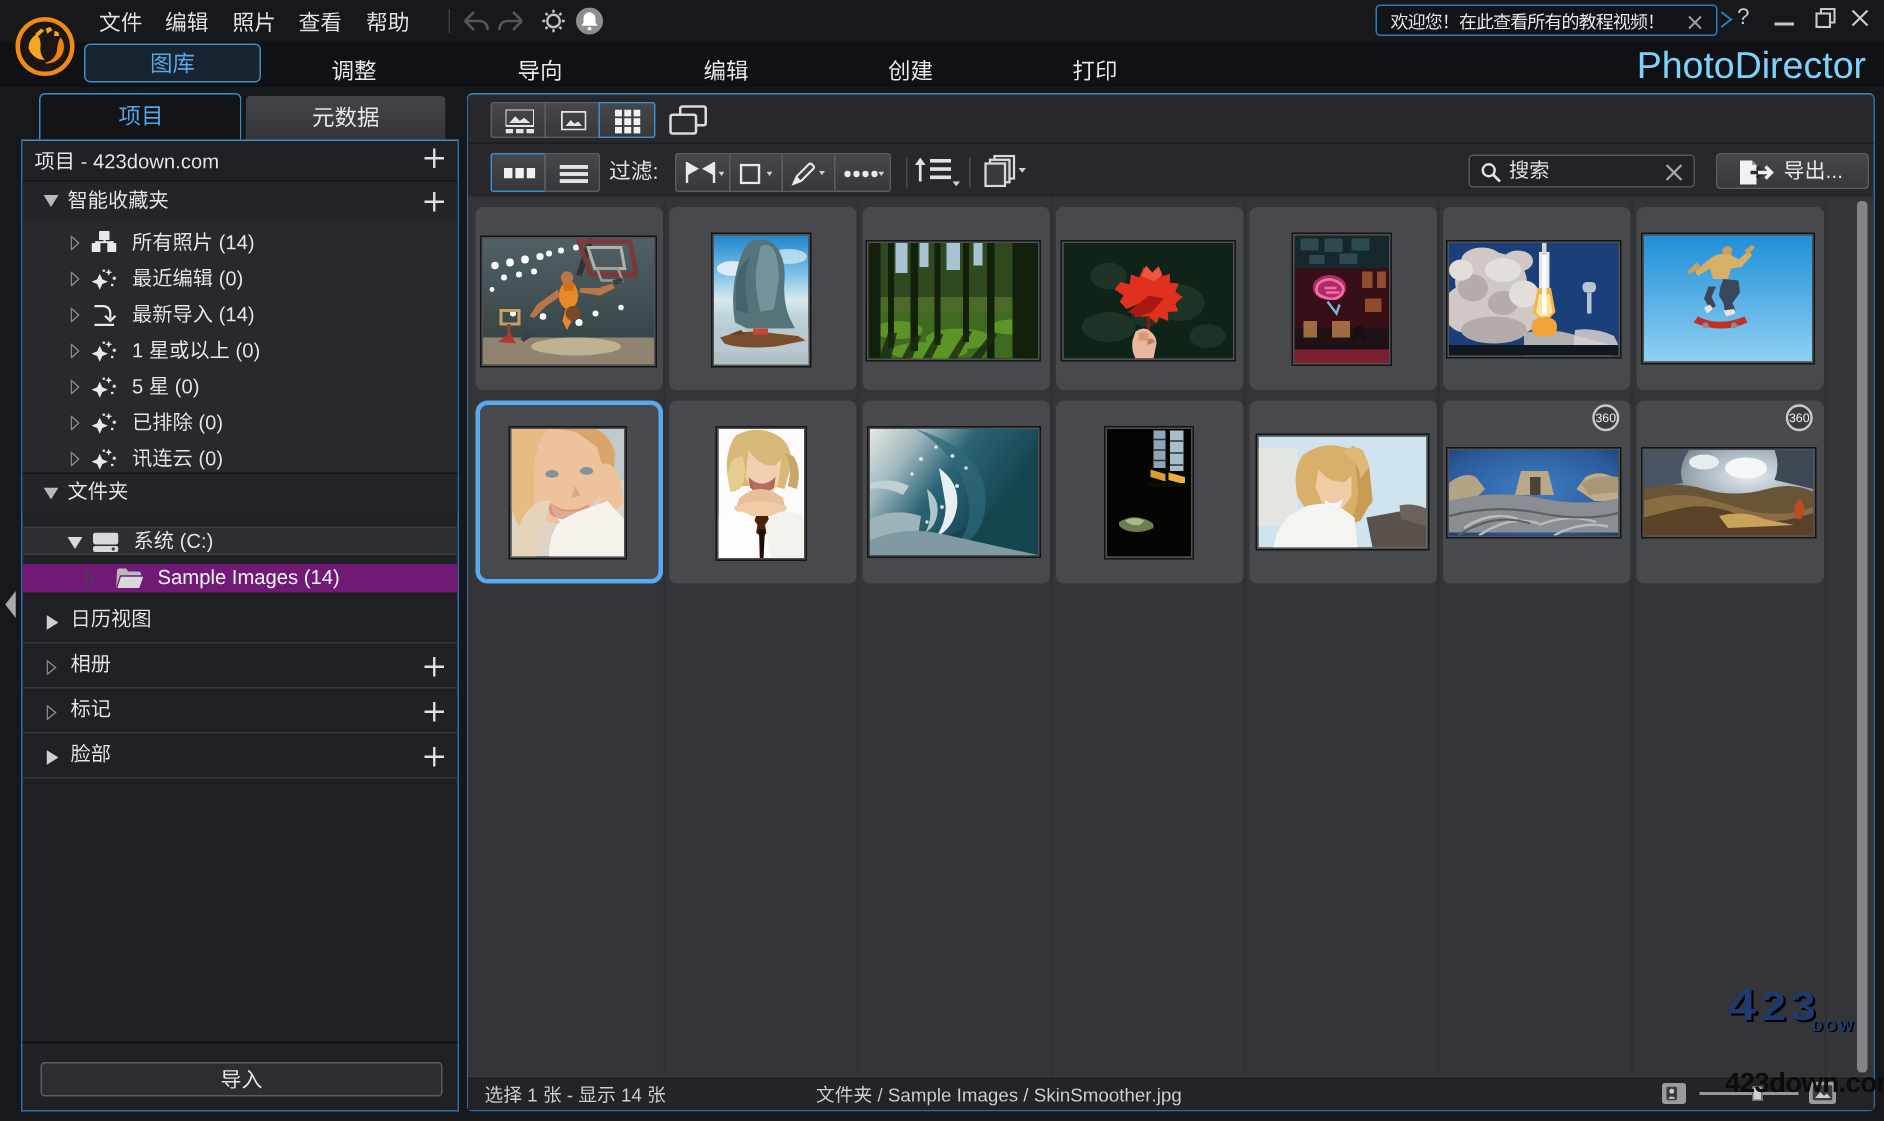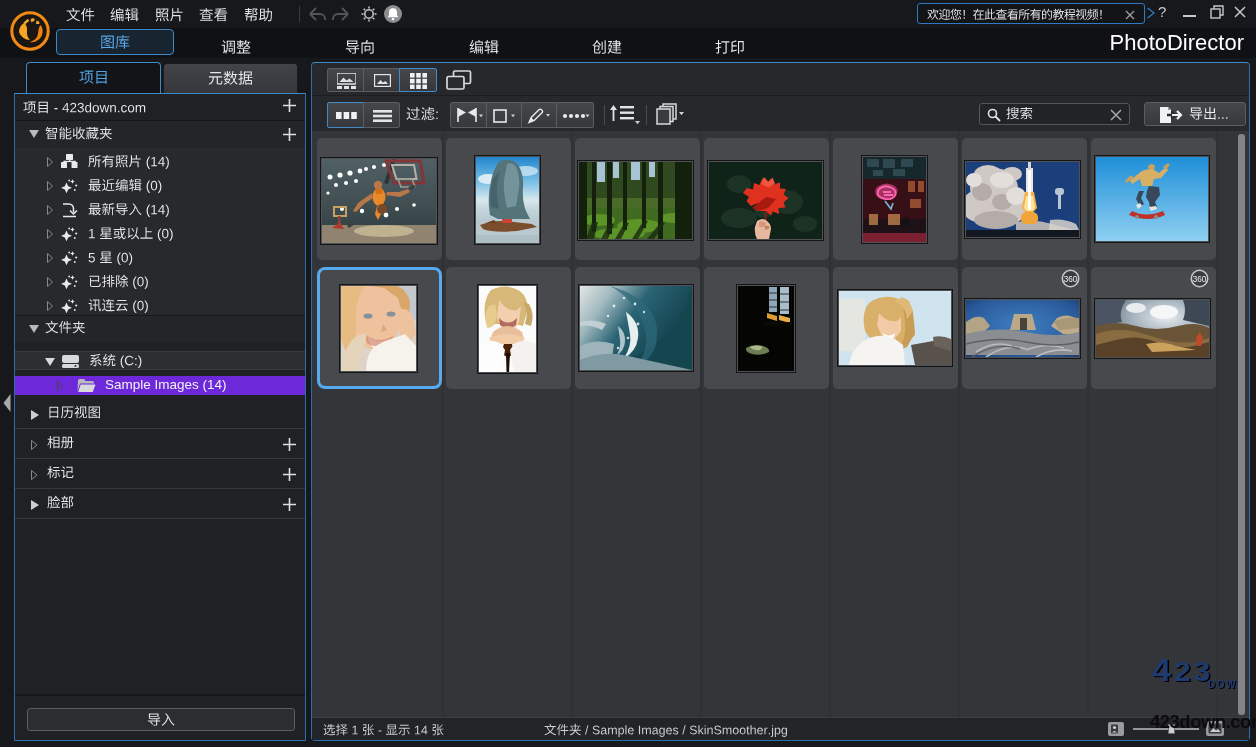--- a/index.html
+++ b/index.html
@@ -6,21 +6,21 @@
 html,body { width:1256px; height:747px; background:#141518; overflow:hidden;
   font-family:"Liberation Sans", sans-serif; }
 #app { position:relative; width:1256px; height:747px; background:#17181b; }
 .abs { position:absolute; }
 
 #menubar { position:absolute; left:0; top:0; width:1256px; height:28px; background:#17181b; }
 
 #tabrow { position:absolute; left:0; top:28px; width:1256px; height:30px; background:#101114; }
 #tab-sel { position:absolute; left:56px; top:29px; width:118px; height:26px; background:#18242f;
   border:1px solid #3e8bc8; border-radius:4px; color:#59a8e8; font-size:15px; text-align:center; line-height:24px; }
-#pdtitle { position:absolute; right:12px; top:0px; font-size:22px; color:#ffffff; }
+#pdtitle { position:absolute; right:12px; top:0px; font-size:25px; color:#7dd3fc; }
 
 #sb-tab1 { position:absolute; left:26px; top:62px; width:135px; height:32px; background:#131418;
   border:1px solid #3e8bc8; border-bottom:none; border-radius:4px 4px 0 0; color:#55a5e6;
   font-size:15px; text-align:center; line-height:29px; }
 #sb-tab2 { position:absolute; left:163px; top:63px; width:135px; height:31px;
   background:linear-gradient(#43444a,#35363a); border:1px solid #1a1a1a; border-bottom:none;
   border-radius:4px 4px 0 0; color:#e8e9eb; font-size:15px; text-align:center; line-height:29px; }
 #sidebar { position:absolute; left:14px; top:93px; width:292px; height:648px;
   background:#202124; border:1px solid #2e6da8; border-top:1px solid #3e8bc8; }
 
@@ -304,21 +304,21 @@
         </svg>
     <svg class="abs" style="left:47px;top:3px;" width="17" height="13" viewBox="0 0 17 13">
           <rect x="0" y="0" width="17" height="8" rx="2" fill="#d8d9db"></rect>
           <rect x="0" y="9" width="17" height="4" rx="1.5" fill="#d8d9db"></rect>
           <circle cx="13.5" cy="11" r="1.1" fill="#3a3b3e"></circle>
         </svg>
     <svg class="abs" style="left:74px;top:1px;" width="56" height="20" viewBox="0 0 56 20">
           <path fill="#e6e7e9" d="M3.9 9.2C3.1 10.2 2.0 11.2 0.9 11.8C1.2 12.0 1.6 12.3 1.8 12.5C2.9 11.8 4.1 10.7 4.9 9.6ZM8.6 9.7C9.7 10.5 11.1 11.8 11.8 12.5L12.6 11.9C11.9 11.1 10.5 10.0 9.4 9.1ZM9.0 6.2C9.3 6.6 9.7 6.9 10.1 7.3L4.1 7.7C6.1 6.7 8.2 5.5 10.2 4.0L9.4 3.3C8.7 3.9 8.0 4.4 7.3 4.9L4.0 5.1C5.0 4.4 5.9 3.5 6.8 2.6C8.6 2.4 10.3 2.1 11.5 1.8L10.8 1.0C8.7 1.5 4.7 1.9 1.4 2.1C1.6 2.3 1.7 2.7 1.7 2.9C2.9 2.9 4.2 2.8 5.4 2.7C4.5 3.6 3.5 4.4 3.2 4.6C2.8 4.9 2.5 5.1 2.2 5.2C2.3 5.4 2.4 5.9 2.5 6.1C2.8 6.0 3.2 5.9 5.9 5.8C4.8 6.5 3.8 7.0 3.3 7.2C2.5 7.7 1.9 7.9 1.4 8.0C1.6 8.2 1.7 8.7 1.7 8.9C2.1 8.8 2.6 8.7 6.4 8.4V12.0C6.4 12.1 6.3 12.2 6.1 12.2C5.9 12.2 5.1 12.2 4.3 12.1C4.5 12.4 4.7 12.9 4.7 13.2C5.7 13.2 6.4 13.1 6.8 13.0C7.3 12.8 7.4 12.5 7.4 12.0V8.3L10.7 8.1C11.1 8.5 11.5 9.0 11.7 9.3L12.5 8.8C11.9 8.0 10.8 6.8 9.7 5.8Z M22.9 7.5V11.7C22.9 12.7 23.2 13.0 24.1 13.0C24.3 13.0 25.1 13.0 25.3 13.0C26.1 13.0 26.4 12.5 26.4 10.7C26.2 10.6 25.8 10.5 25.6 10.3C25.5 11.9 25.5 12.1 25.2 12.1C25.0 12.1 24.4 12.1 24.3 12.1C24.0 12.1 23.9 12.1 23.9 11.7V7.5ZM20.4 7.5C20.3 10.2 20.0 11.6 17.8 12.4C18.0 12.6 18.3 13.0 18.4 13.3C20.9 12.3 21.3 10.5 21.4 7.5ZM14.1 11.5 14.3 12.5C15.5 12.1 17.1 11.6 18.6 11.1L18.5 10.2C16.8 10.7 15.2 11.2 14.1 11.5ZM21.5 1.1C21.8 1.7 22.1 2.4 22.3 2.8H19.0V3.8H21.4C20.8 4.6 19.9 5.8 19.6 6.1C19.3 6.4 19.0 6.5 18.7 6.5C18.8 6.8 19.0 7.3 19.1 7.5C19.4 7.4 20.0 7.3 24.9 6.8C25.1 7.2 25.3 7.6 25.5 7.8L26.3 7.3C25.9 6.6 25.0 5.3 24.3 4.4L23.5 4.8C23.8 5.1 24.1 5.6 24.4 6.0L20.7 6.3C21.3 5.6 22.1 4.6 22.6 3.8H26.3V2.8H22.4L23.3 2.6C23.1 2.1 22.8 1.4 22.5 0.9ZM14.3 6.5C14.5 6.4 14.8 6.3 16.4 6.1C15.9 7.0 15.3 7.6 15.1 7.9C14.7 8.4 14.4 8.7 14.1 8.8C14.2 9.0 14.3 9.5 14.4 9.8C14.7 9.6 15.1 9.4 18.5 8.7C18.5 8.5 18.4 8.1 18.5 7.8L15.9 8.3C16.9 7.1 18.0 5.7 18.8 4.2L17.9 3.7C17.6 4.2 17.4 4.7 17.1 5.2L15.4 5.3C16.2 4.2 17.1 2.7 17.7 1.3L16.7 0.8C16.1 2.5 15.1 4.2 14.7 4.6C14.4 5.1 14.2 5.4 13.9 5.5C14.1 5.8 14.2 6.3 14.3 6.5Z M31.6 8.7Q31.6 6.8 32.2 5.3Q32.8 3.8 34.0 2.4H35.2Q33.9 3.8 33.4 5.4Q32.8 6.9 32.8 8.7Q32.8 10.6 33.4 12.1Q33.9 13.6 35.2 15.0H34.0Q32.8 13.7 32.2 12.2Q31.6 10.6 31.6 8.7Z M40.5 3.8Q38.9 3.8 38.1 4.8Q37.2 5.8 37.2 7.5Q37.2 9.2 38.1 10.3Q39.0 11.3 40.5 11.3Q42.5 11.3 43.5 9.4L44.5 9.9Q43.9 11.1 42.9 11.7Q41.8 12.4 40.5 12.4Q39.1 12.4 38.0 11.8Q37.0 11.2 36.5 10.1Q35.9 9.0 35.9 7.5Q35.9 5.3 37.1 4.1Q38.3 2.8 40.5 2.8Q41.9 2.8 42.9 3.4Q43.9 4.0 44.4 5.1L43.2 5.5Q42.9 4.7 42.2 4.3Q41.4 3.8 40.5 3.8Z M46.2 6.5V5.1H47.5V6.5ZM46.2 12.2V10.9H47.5V12.2Z M52.4 8.7Q52.4 10.6 51.8 12.2Q51.2 13.7 50.0 15.0H48.8Q50.1 13.6 50.6 12.1Q51.2 10.6 51.2 8.7Q51.2 6.9 50.6 5.4Q50.1 3.8 48.8 2.4H50.0Q51.2 3.8 51.8 5.3Q52.4 6.8 52.4 8.7Z"></path>
         </svg>
   </div>
-  <div class="abs" style="left:0;top:282px;width:290px;height:19px;background:#6d28d9;">
+  <div class="abs" style="left:0;top:282px;width:290px;height:19px;background:#701a75;">
     <svg class="abs" style="left:42px;top:5px;" width="6" height="10" viewBox="0 0 6 10">
           <path d="M0.5 0.5 L5.5 5 L0.5 9.5 z" fill="none" stroke="#45464a"></path>
         </svg>
     <svg class="abs" style="left:62px;top:2px;" width="19" height="15" viewBox="0 0 19 15">
           <path d="M1 2.5 a1.5 1.5 0 0 1 1.5 -1.5 h4.5 l1.5 2 h7 a1.5 1.5 0 0 1 1.5 1.5 v1 h-14 l-2.5 8 z" fill="#b9babc"></path>
           <path d="M3.6 6.5 h14.9 l-2.7 7.5 h-14.6 z" fill="#d8d9db"></path>
         </svg>
     <span class="abs" style="left:90px;top:1px;font-size:13.5px;color:#f2f3f5;">Sample Images (14)</span>
   </div>
 

